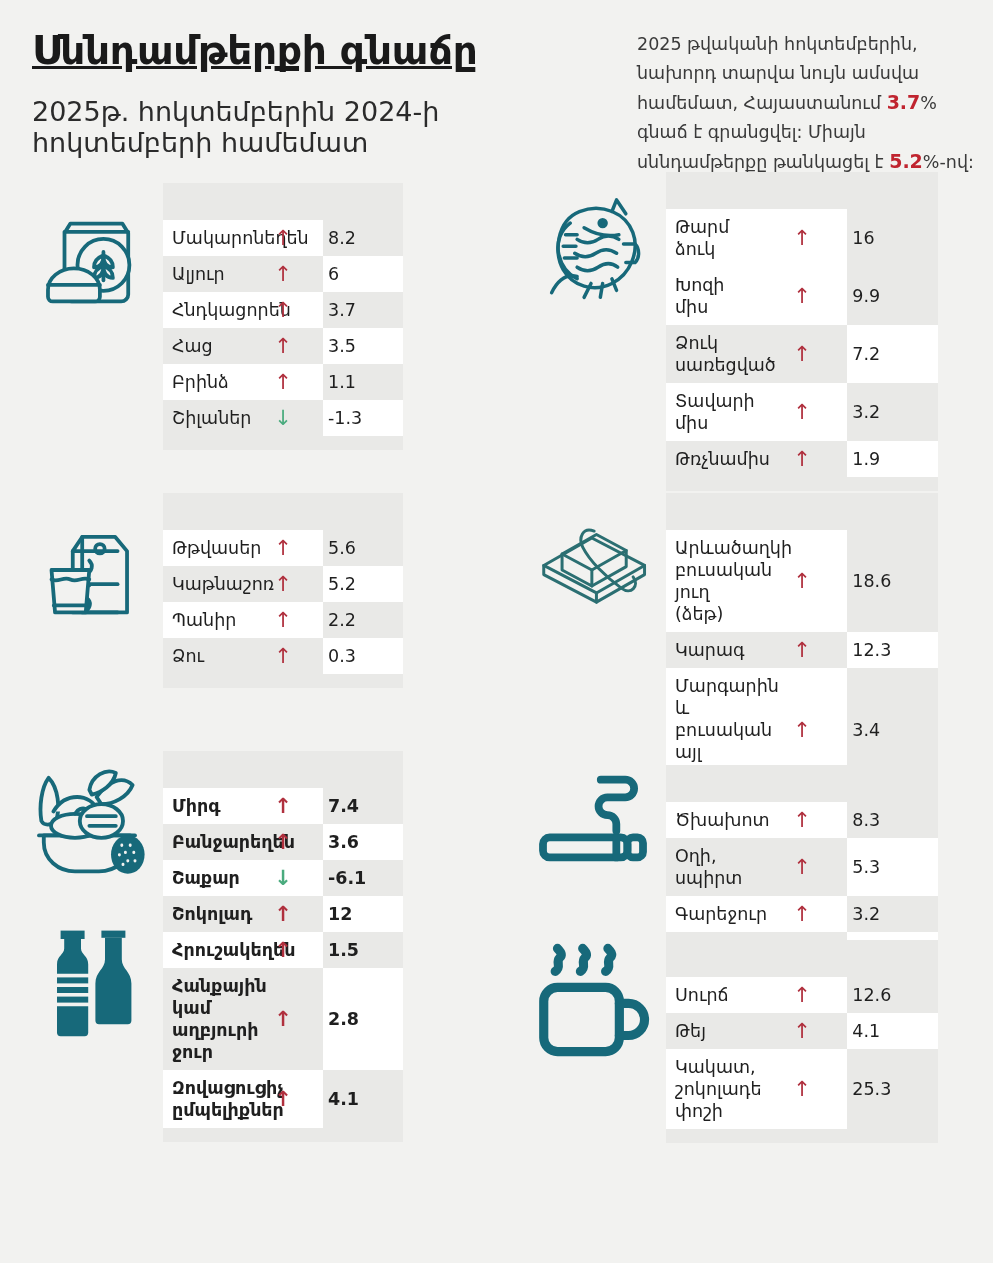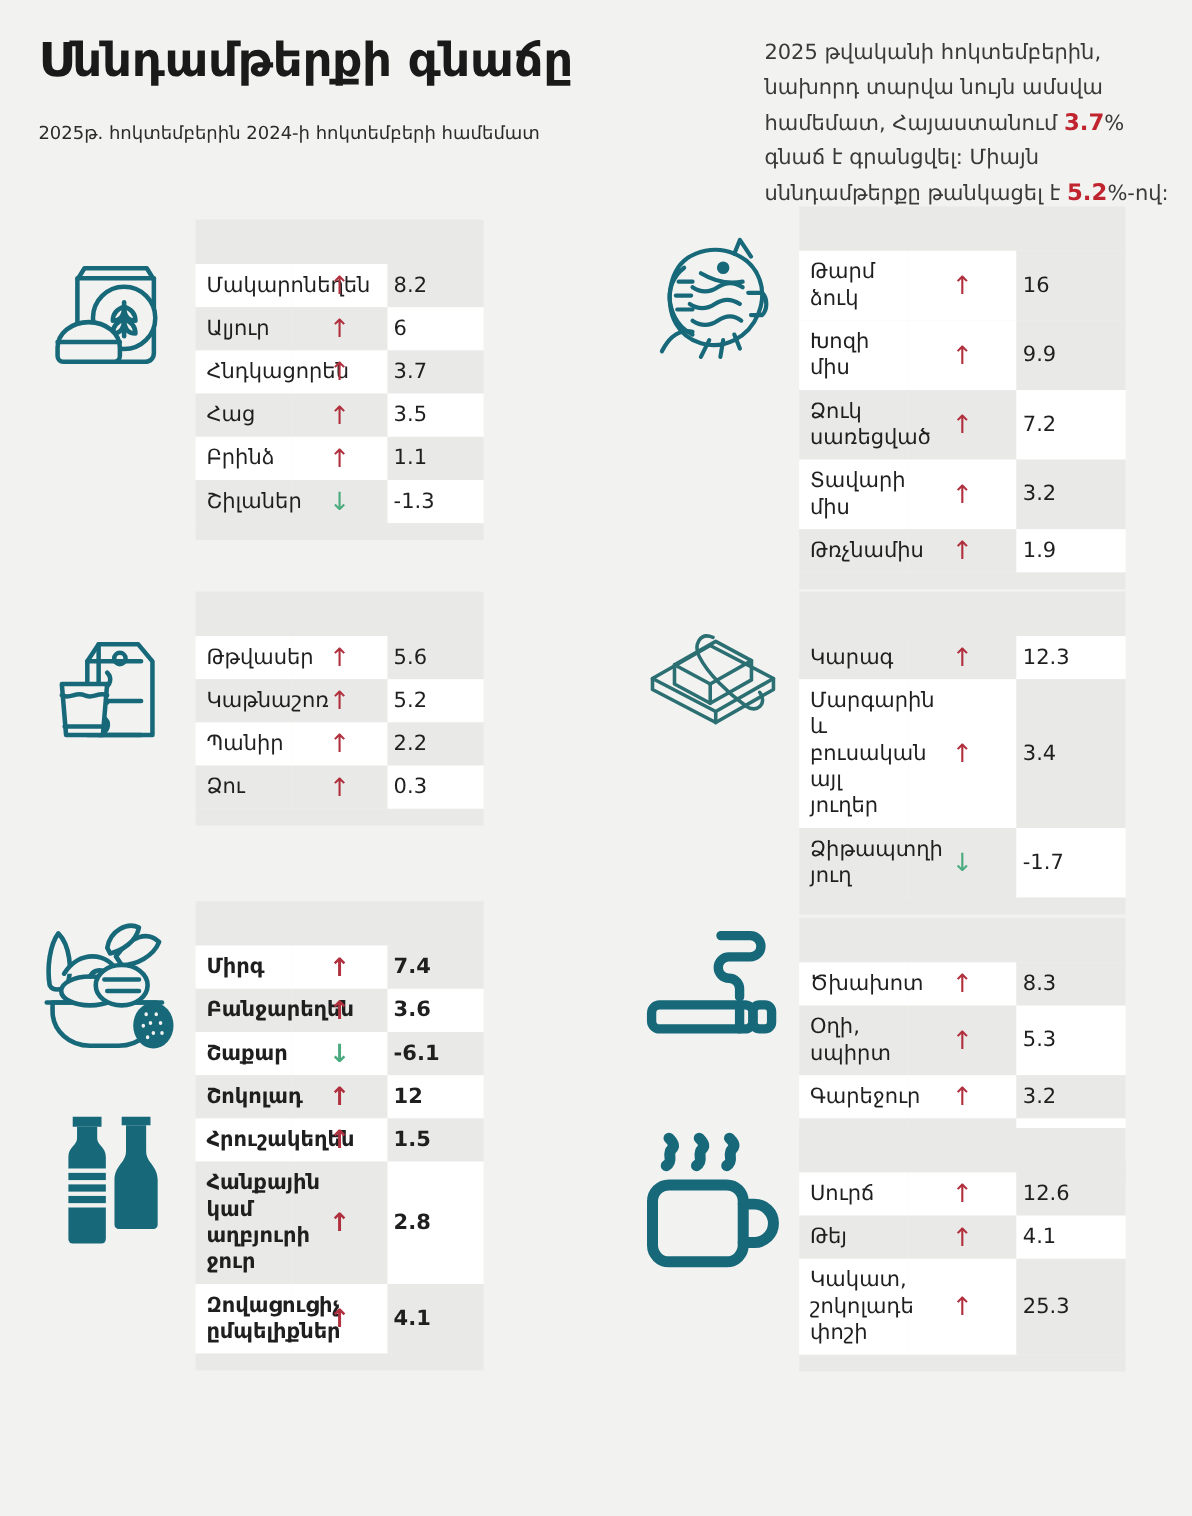--- a/index.html
+++ b/index.html
@@ -10,25 +10,25 @@
     color: #231f20;
     overflow: hidden;
   }
   .page { position: relative; width: 993px; height: 1263px; }
 
   
   .header { position: absolute; left: 0; top: 0; width: 993px; }
   .title {
     position: absolute; left: 32px; top: 28px;
     font-size: 39px; font-weight: 700; letter-spacing: -0.3px;
-    color: #1a1a1a; white-space: nowrap;
+    color: #1a1a1a; white-space: nowrap; text-decoration: underline;
   }
   .subtitle {
     position: absolute; left: 32px; top: 96px; width: 540px;
-    font-size: 15px; line-height: 31px; color: #2b2b2b;
+    font-size: 27px; line-height: 31px; color: #2b2b2b;
   }
   .intro {
     position: absolute; left: 637px; top: 30px; width: 340px;
     font-size: 17.5px; line-height: 29px; color: #3a3a3a;
   }
   .intro b { color: #c0242f; font-weight: 700; font-size: 19px; }
 
   
   .block { position: absolute; }
   .icon-wrap { position: absolute; }
@@ -324,20 +324,25 @@
         <path d="M28 38 v14 l26 14 v-14"></path>
         <path d="M84 35 v14 l-30 17"></path>
         <path d="M56 18 c-10 -4 -14 6 -10 14 c6 12 20 26 34 36 c8 6 16 -2 10 -10"></path>
       </svg>
     </div>
     <table class="tbl" style="width:272px;">
       <tbody>
         <tr class="hdr">
             <td colspan="3"></td>
           </tr>
+        <tr class="odd">
+            <td class="nm">Արևածաղկի բուսական յուղ (ձեթ)</td>
+            <td class="ar up">↑</td>
+            <td class="vl">18.6</td>
+          </tr>
         <tr class="even">
             <td class="nm">Կարագ</td>
             <td class="ar up">↑</td>
             <td class="vl">12.3</td>
           </tr>
         <tr class="odd">
             <td class="nm">Մարգարին և բուսական այլ յուղեր</td>
             <td class="ar up">↑</td>
             <td class="vl">3.4</td>
           </tr>

